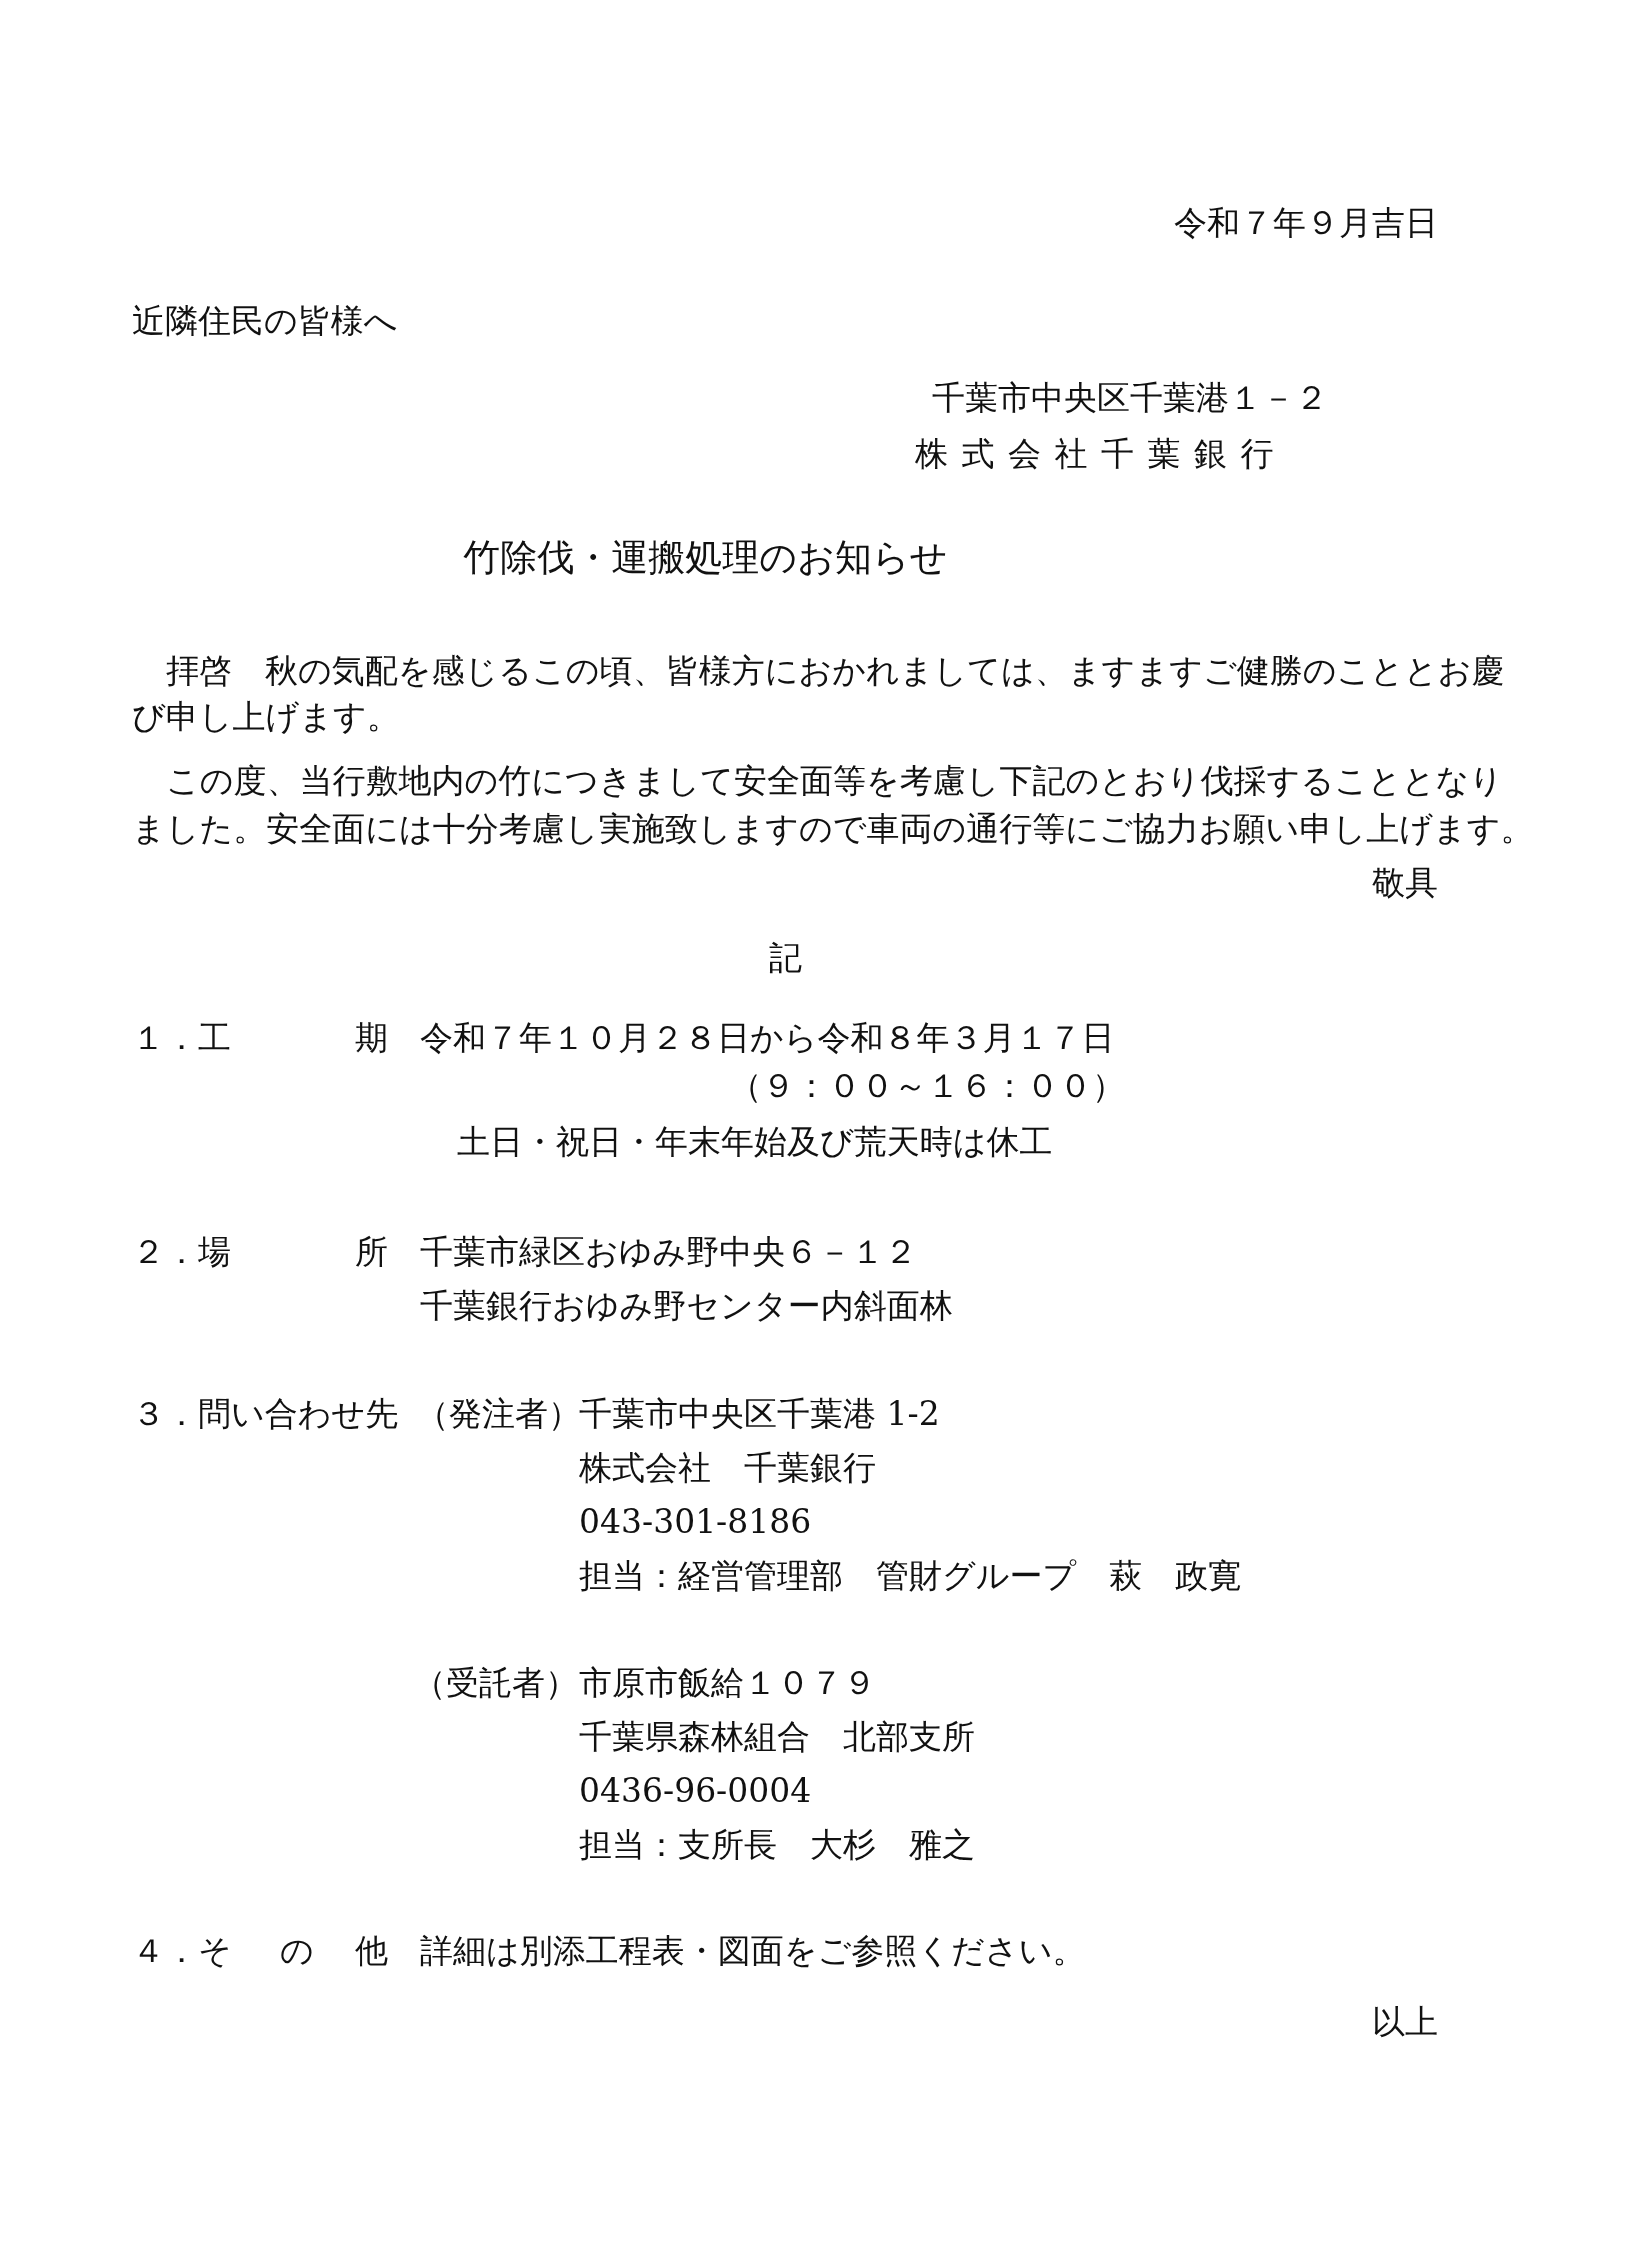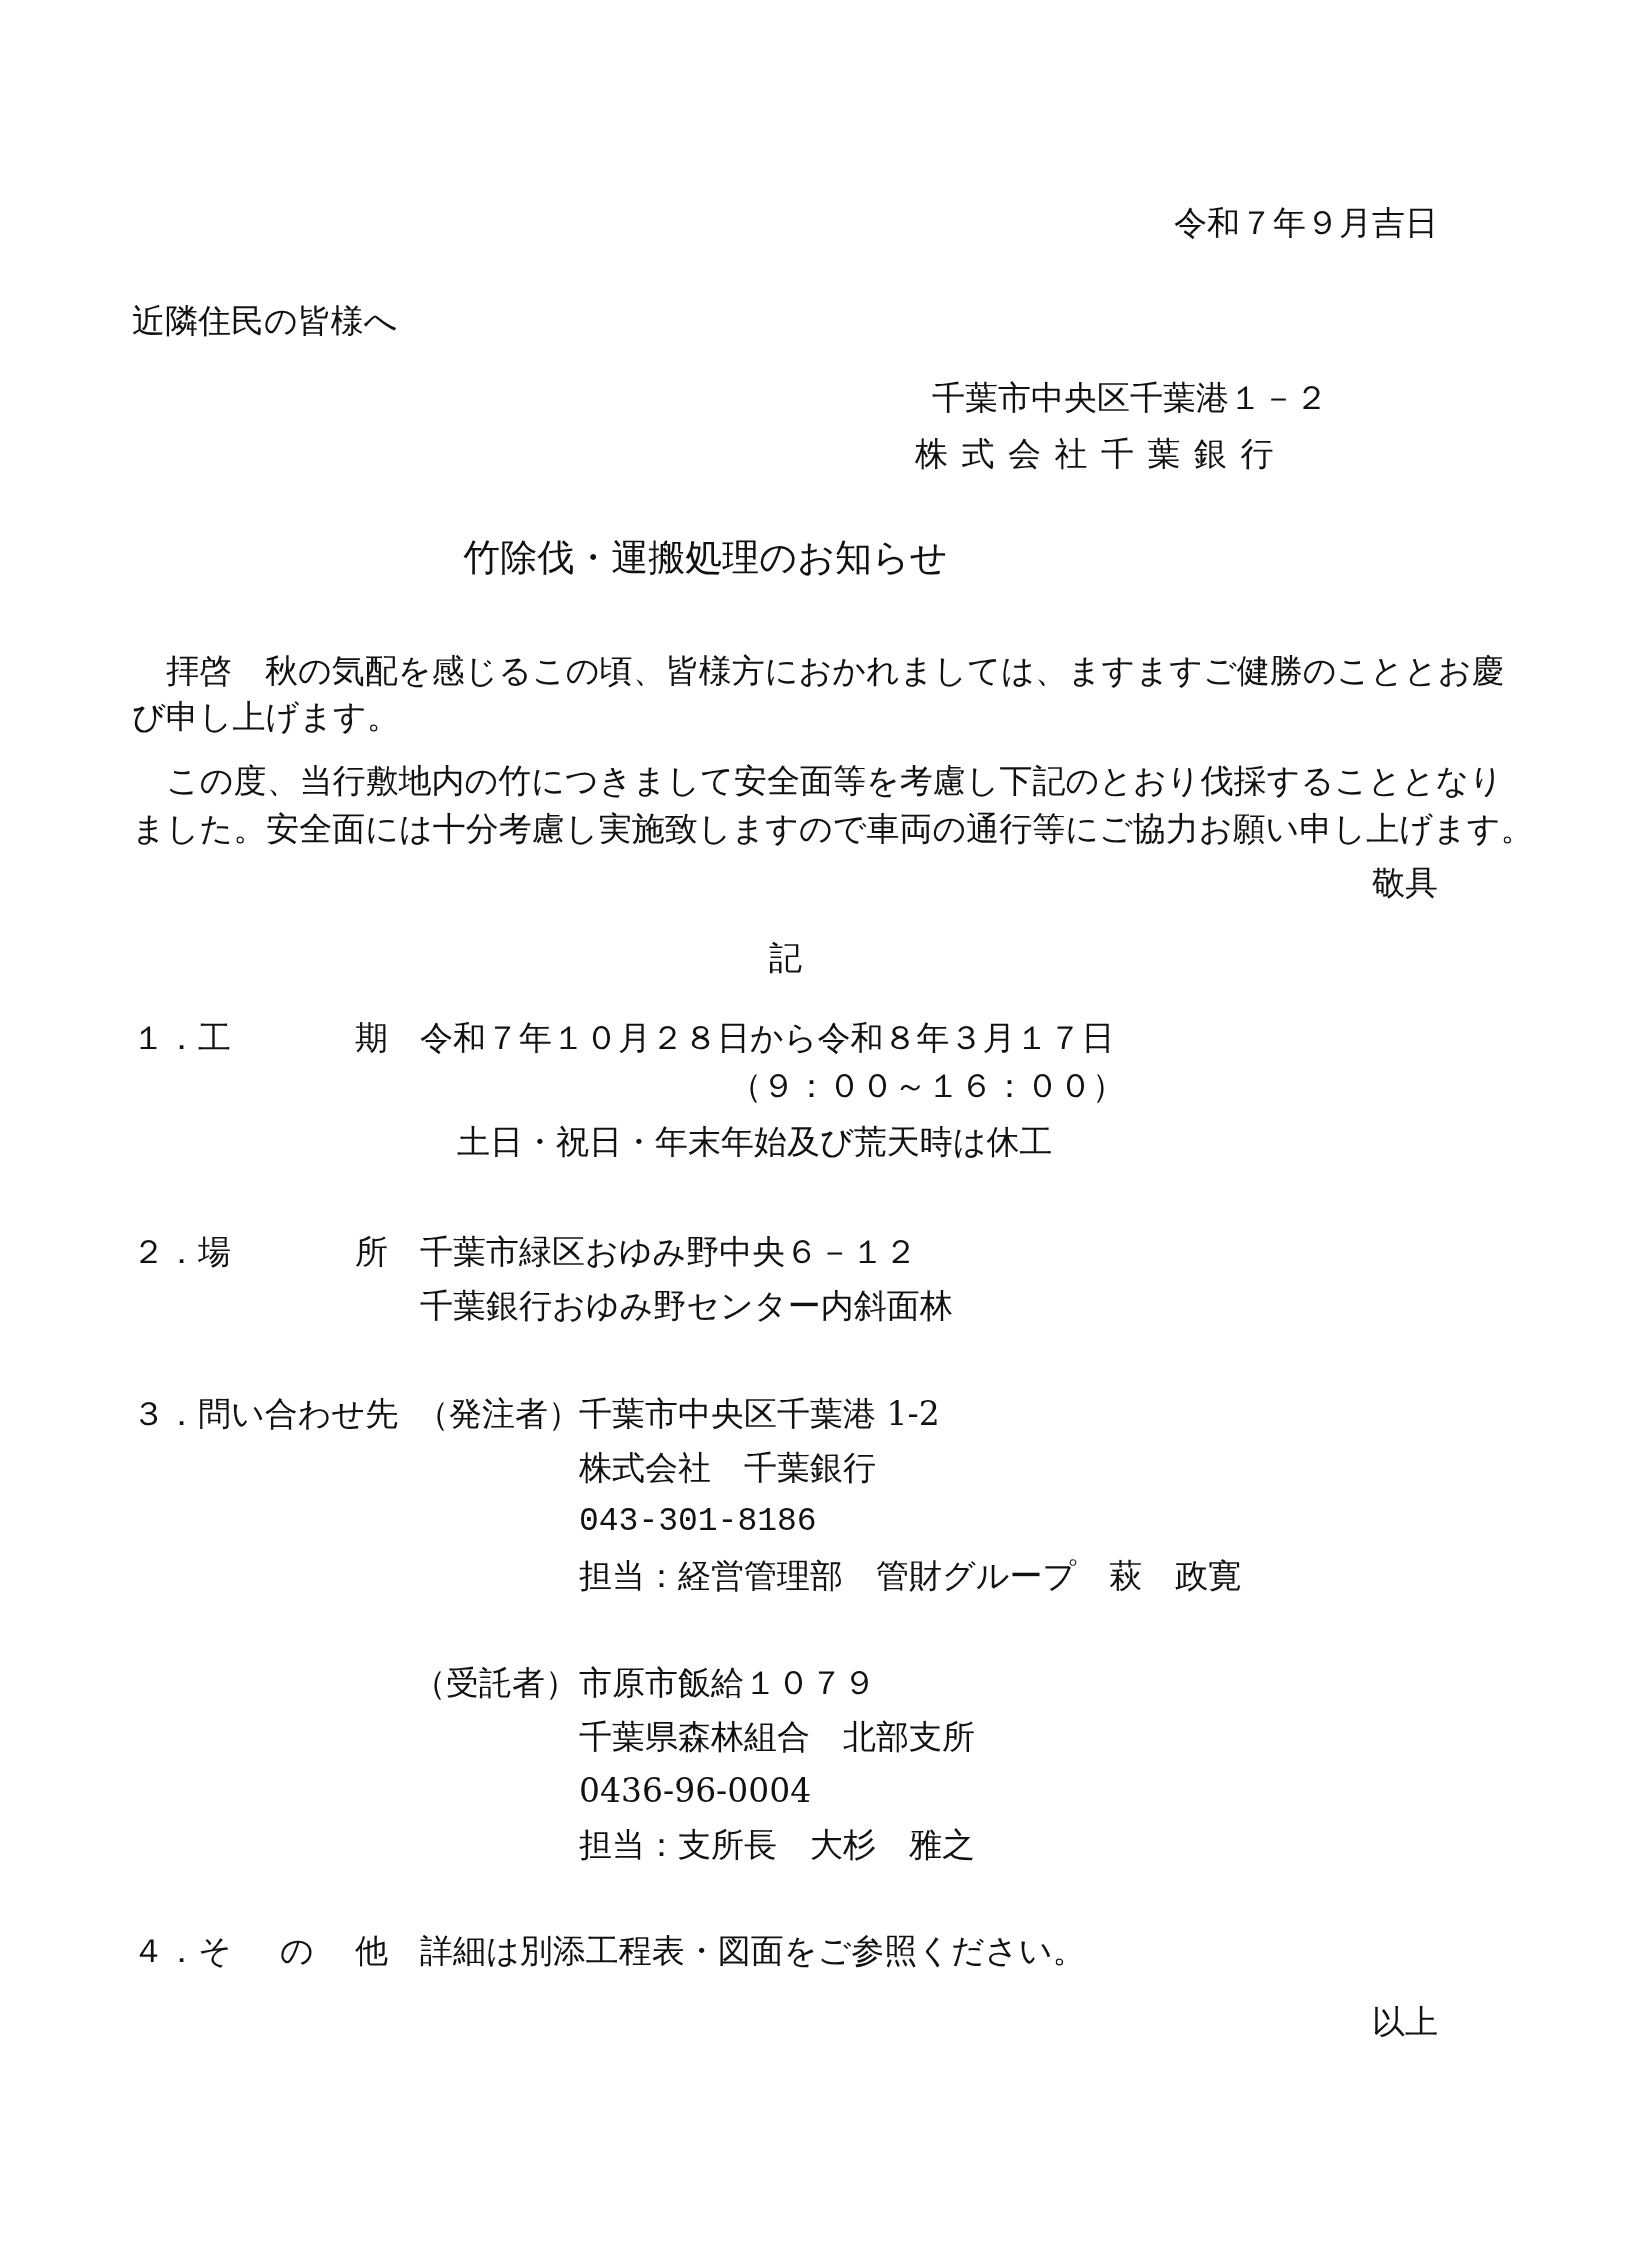--- a/index.html
+++ b/index.html
@@ -51,21 +51,21 @@
 </div>
 
 <div>
   <div class="abs txt" style="left:132px; top:1394px;">３．</div>
   <div class="abs txt" style="left:198px; top:1394px;">問い合わせ先</div>
 
   <div>
     <div class="abs txt" style="left:416px; top:1394px;">（発注者）</div>
     <div class="abs txt" style="left:579px; top:1394px;">千葉市中央区千葉港 1-2</div>
     <div class="abs txt" style="left:579px; top:1448px;">株式会社　千葉銀行</div>
-    <div class="abs txt" style="left:579px; top:1502px;font-family:Liberation Mono, monospace;">043-301-8186</div>
+    <div class="abs txt" style="left:579px; top:1502px;">043-301-8186</div>
     <div class="abs txt" style="left:579px; top:1556px;">担当：経営管理部　管財グループ　萩　政寛</div>
   </div>
 
   <div>
     <div class="abs txt" style="left:413px; top:1663px;">（受託者）</div>
     <div class="abs txt" style="left:579px; top:1663px;">市原市飯給１０７９</div>
     <div class="abs txt" style="left:579px; top:1717px;">千葉県森林組合　北部支所</div>
     <div class="abs txt" style="left:579px; top:1771px;">0436-96-0004</div>
     <div class="abs txt" style="left:579px; top:1825px;">担当：支所長　大杉　雅之</div>
   </div>

